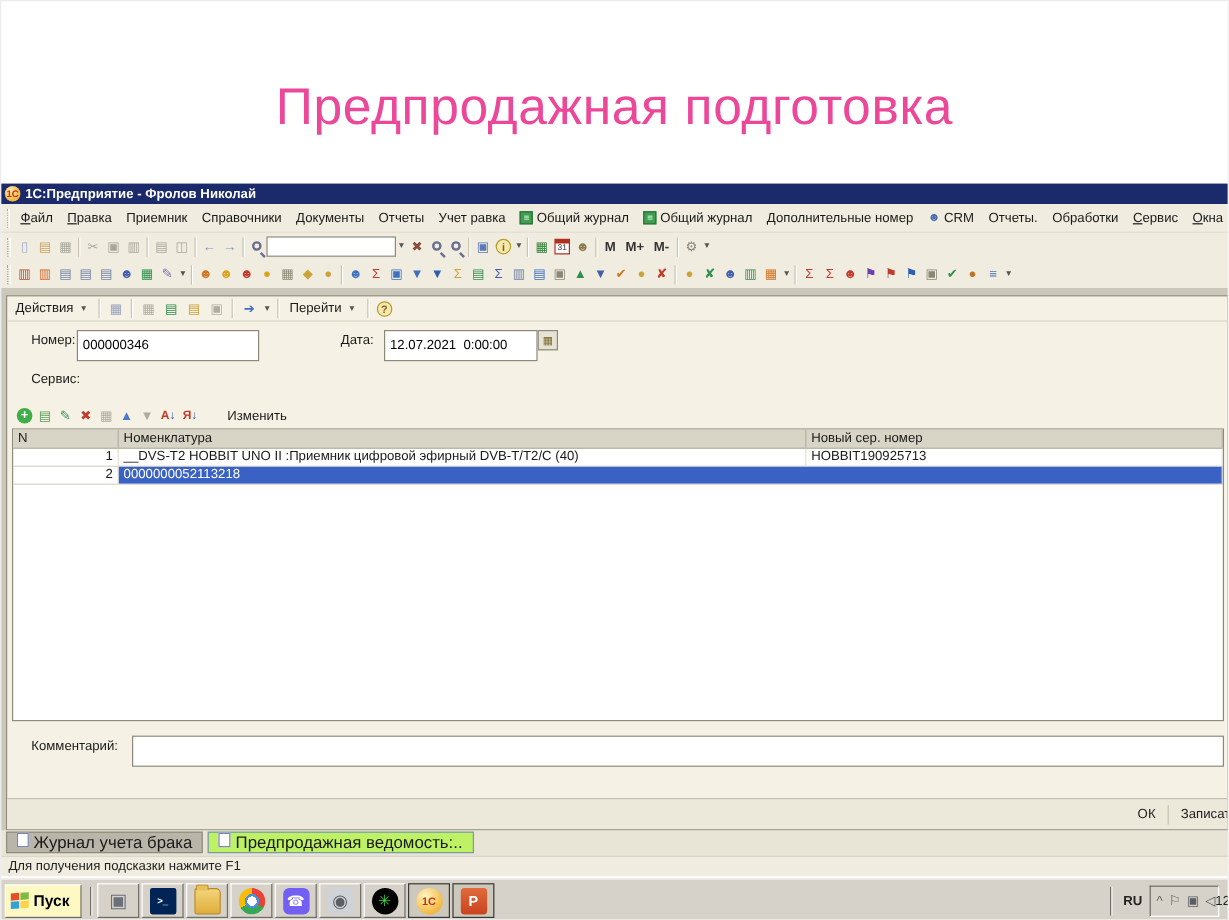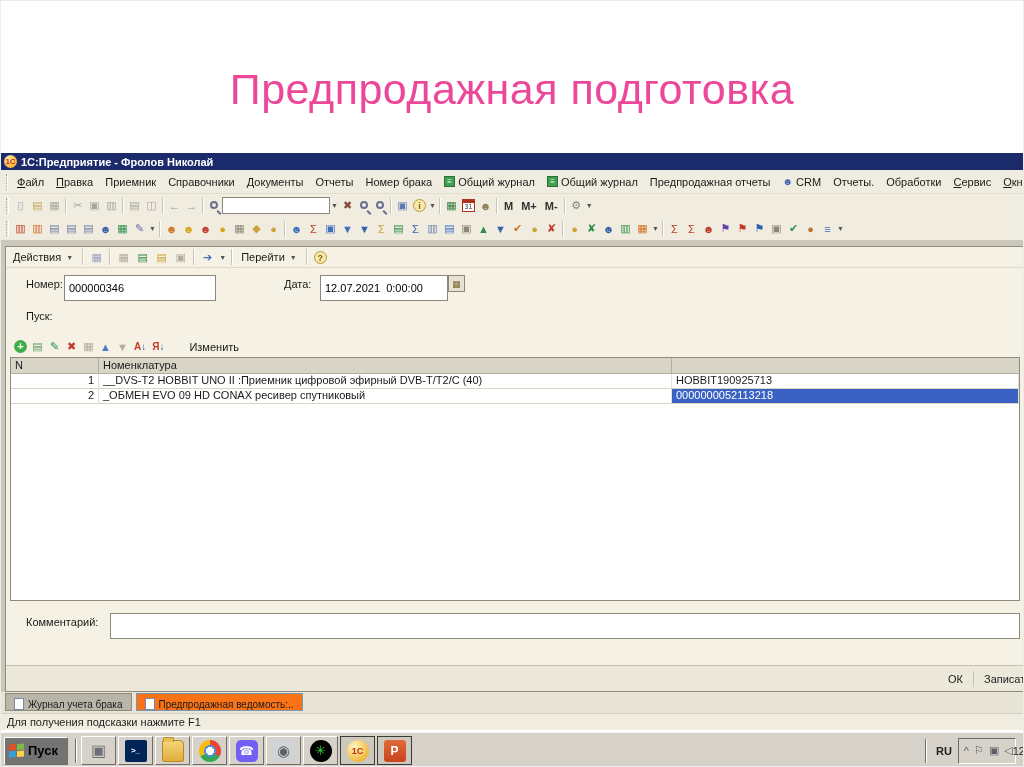--- a/index.html
+++ b/index.html
@@ -49,28 +49,28 @@
   .gc.c0{width:88px;text-align:right;flex:0 0 auto;}
   .gc.c1{width:573px;flex:0 0 auto;}
   .gc.c2{flex:1 1 auto;}
   .gc.sel{background:#3a62c4;color:#fff;}
   .doc-footer{flex:0 0 auto;height:26px;background:#ece8da;border-top:1px solid #c6c2b2;display:flex;align-items:center;justify-content:flex-end;overflow:hidden;}
   .fbtn{padding:3px 10px;font-size:11px;color:#222;white-space:nowrap;}
   .fsep{width:1px;height:16px;background:#c6c2b2;}
   .fbtn.cut{margin-right:-18px;}
 
   .mditabs{height:21px;flex:0 0 auto;background:#e8e4d6;display:flex;align-items:flex-start;padding-top:1px;}
-  .mtab{display:flex;align-items:flex-end;gap:4px;height:18px;margin-left:4px;padding:0 8px;border:1px solid #8f8b7b;font-size:10px;white-space:nowrap;}
+  .mtab{display:flex;align-items:flex-start;gap:4px;height:18px;margin-left:4px;padding:0 8px;border:1px solid #8f8b7b;font-size:14px;white-space:nowrap;}
   .mtab.inactive{background:#b9b5a9;}
-  .mtab.active{background:#f97316;border-color:#7a96b5;}
+  .mtab.active{background:#bef264;border-color:#7a96b5;}
   .statusbar{height:17px;flex:0 0 auto;background:#f0ecdf;border-top:1px solid #d5d1c2;display:flex;align-items:center;padding-left:6px;color:#222;}
 
   
   .taskbar{position:absolute;left:0;top:731px;width:1024px;height:36px;background:#d6d2c9;border-top:1px solid #f8f6f2;display:flex;align-items:center;}
-  .startbtn{margin:0 4px 0 3px;height:28px;padding:0 9px 0 4px;display:flex;align-items:center;gap:4px;font-weight:bold;font-size:13px;background:#737373;border:1px solid;border-color:#fff #6f6d66 #6f6d66 #fff;}
+  .startbtn{margin:0 4px 0 3px;height:28px;padding:0 9px 0 4px;display:flex;align-items:center;gap:4px;font-weight:bold;font-size:13px;background:#fef9c3;border:1px solid;border-color:#fff #6f6d66 #6f6d66 #fff;}
   .winlogo{width:15px;height:13px;display:grid;grid-template-columns:1fr 1fr;grid-template-rows:1fr 1fr;gap:1px;transform:skewY(-4deg);}
   .winlogo i{display:block;}
   .tb-div{width:2px;height:24px;border-left:1px solid #6f6d66;border-right:1px solid #fff;margin:0 3px;}
   .tbtn{width:35px;height:29px;margin:0 1px;display:flex;align-items:center;justify-content:center;background:#d6d2c9;border:1px solid;border-color:#fff #6f6d66 #6f6d66 #fff;}
   .tbtn.pressed{border-color:#3a3a3a;background:#cdc8bc;}
   .appic{width:22px;height:22px;display:flex;align-items:center;justify-content:center;font-size:13px;}
   .ic-sys{color:#6a6f78;font-size:16px;}
   .ic-ps{background:#012456;color:#fff;font-size:8px;font-weight:bold;border-radius:2px;}
   .ic-folder{background:linear-gradient(#f3d47a,#dfae3c);border:1px solid #b98a22;border-radius:2px 4px 2px 2px;position:relative;}
   .ic-folder::before{content:"";position:absolute;top:-4px;left:0;width:9px;height:4px;background:#e8c05a;border:1px solid #b98a22;border-bottom:none;border-radius:2px 2px 0 0;}
@@ -113,32 +113,32 @@
         <span class="menu-item">
           <span>Справочники</span>
         </span>
         <span class="menu-item">
           <span>Документы</span>
         </span>
         <span class="menu-item">
           <span>Отчеты</span>
         </span>
         <span class="menu-item">
-          <span>Номер брака</span>
+          <span>Учет равка</span>
         </span>
         <span class="menu-item">
           <span class="mi-journal">≡</span>
           <span>Общий журнал</span>
         </span>
         <span class="menu-item">
           <span class="mi-journal">≡</span>
           <span>Общий журнал</span>
         </span>
         <span class="menu-item">
-          <span>Предпродажная отчеты</span>
+          <span>Дополнительные номер</span>
         </span>
         <span class="menu-item">
           <span class="mi-people">☻</span>
           <span>CRM</span>
         </span>
         <span class="menu-item">
           <span>Отчеты.</span>
         </span>
         <span class="menu-item">
           <span>Обработки</span>
@@ -276,21 +276,21 @@
           <span class="round">?</span>
         </div>
 
         <div class="doc-body">
           <span class="lbl" style="left:20px;top:10px;">Номер:</span>
           <input class="inp" style="left: 58px; top: 7px; width: 152px;" value="000000346">
           <span class="lbl" style="left:278px;top:10px;">Дата:</span>
           <input class="inp" style="left: 314px; top: 7px; width: 128px;" value="12.07.2021  0:00:00">
           <span class="calbtn" style="left:442px;top:7px;">▦</span>
 
-          <span class="lbl" style="left:20px;top:42px;">Пуск:</span>
+          <span class="lbl" style="left:20px;top:42px;">Сервис:</span>
 
           <div class="tbar" id="tabletoolbar">
               <span class="addic">+</span>
               <span class="tbi" style="color: rgb(91, 158, 91);">▤</span>
               <span class="tbi" style="color: rgb(47, 143, 78);">✎</span>
               <span class="tbi" style="color: rgb(194, 58, 42);">✖</span>
               <span class="tbi" style="color: rgb(176, 172, 158);">▦</span>
               <span class="tbi" style="color: rgb(74, 122, 200);">▲</span>
               <span class="tbi" style="color: rgb(176, 172, 158);">▼</span>
               <span class="sortic">
@@ -301,29 +301,29 @@
                 <span class="sa">Я</span>
                 <span class="sb">↓</span>
               </span>
               <span style="margin-left: 22px;">Изменить</span>
             </div>
 
           <div class="grid" id="grid">
               <div class="g-head">
                 <span class="gc c0" style="text-align: left;">N</span>
                 <span class="gc c1">Номенклатура</span>
+                <span class="gc c2">Новый сер. номер</span>
               </div>
               <div class="g-row">
                 <span class="gc c0">1</span>
                 <span class="gc c1">__DVS-T2 HOBBIT UNO II :Приемник цифровой эфирный DVB-T/T2/C (40)</span>
                 <span class="gc c2">HOBBIT190925713</span>
               </div>
               <div class="g-row">
                 <span class="gc c0">2</span>
-                <span class="gc c1">_ОБМЕН EVO 09 HD CONAX  ресивер спутниковый</span>
                 <span class="gc c2 sel">0000000052113218</span>
               </div>
             </div>
 
           <span class="lbl" style="left:20px;top:348px;">Комментарий:</span>
           <input class="inp" style="left: 104px; top: 345px; right: 3px; width: auto;" value="">
         </div>
 
         <div class="doc-footer">
           <span class="fbtn">ОК</span>

